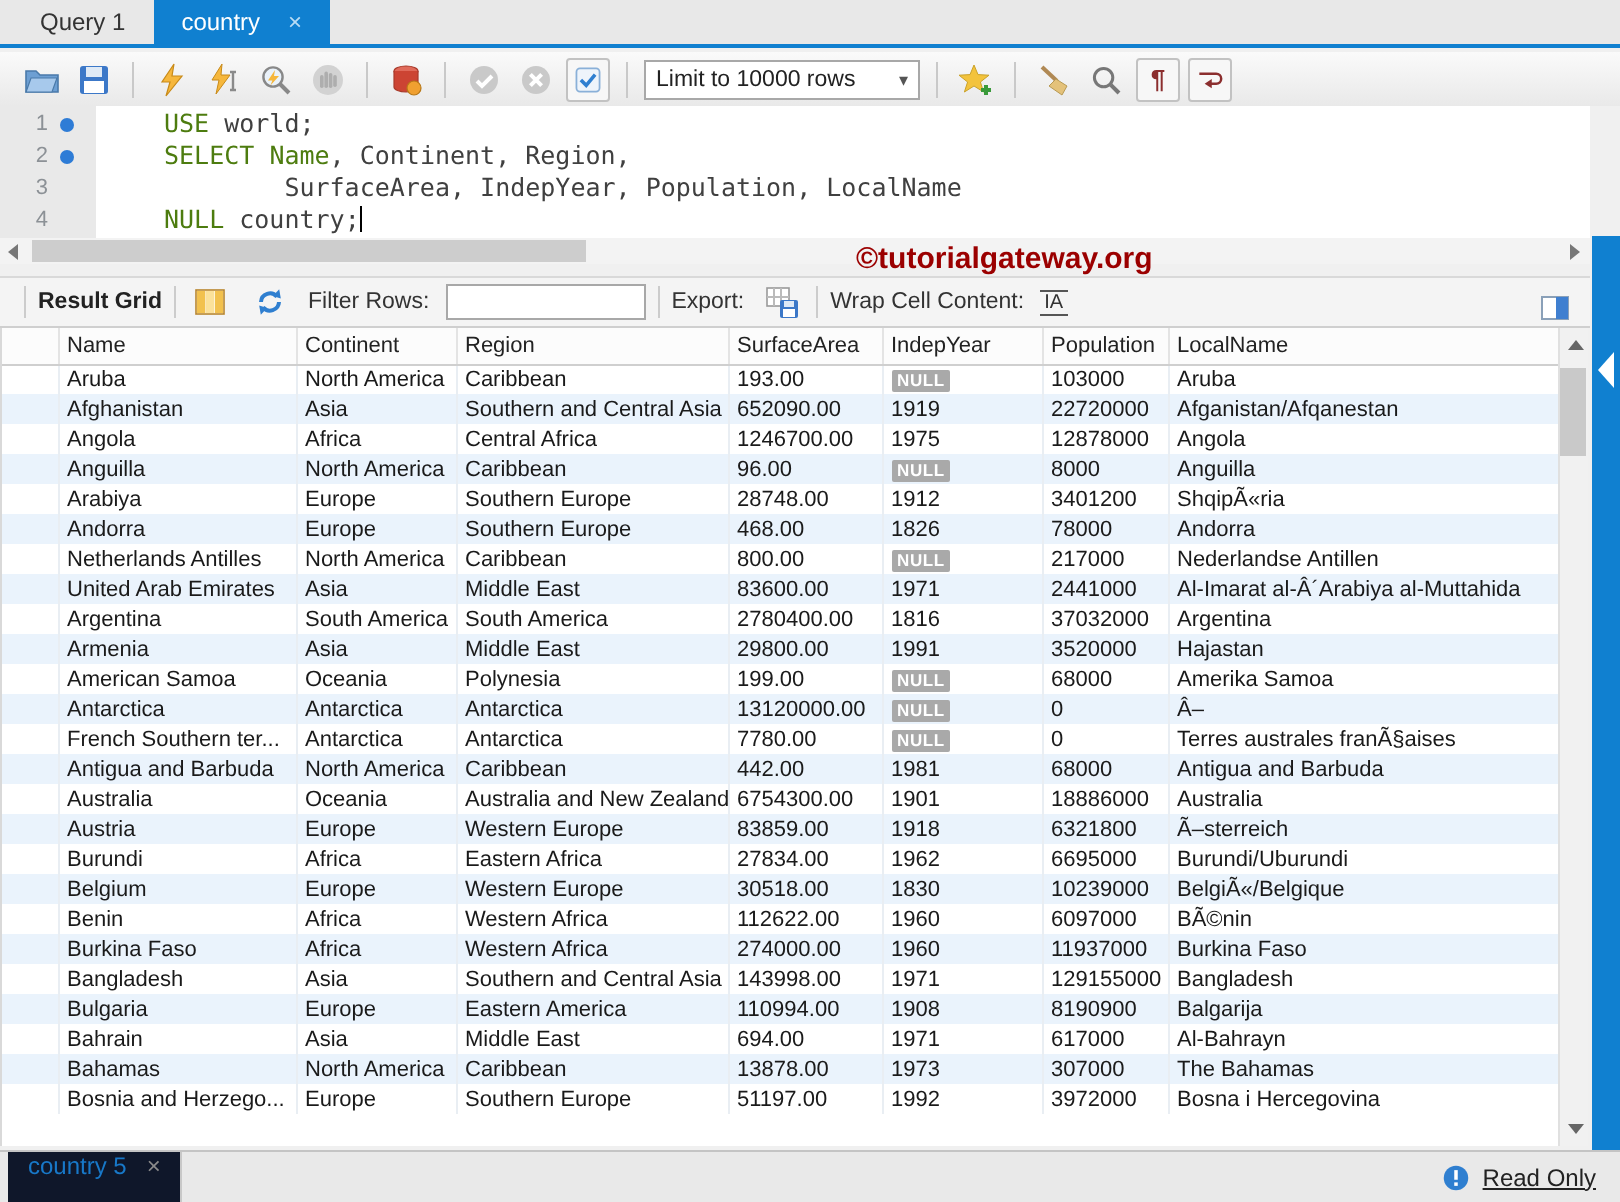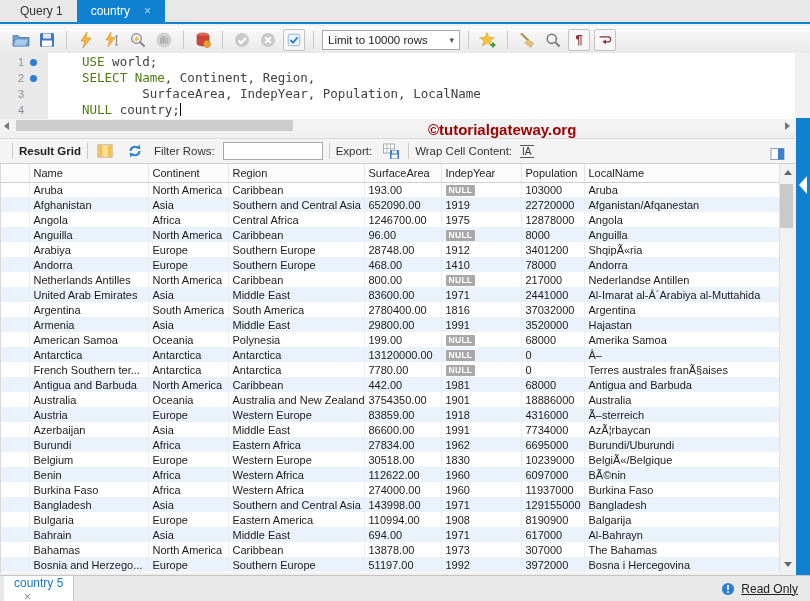--- a/index.html
+++ b/index.html
@@ -79,22 +79,22 @@
   #vs-thumb { position:absolute; left:780px; top:184px; width:13px; height:44px; background:#c9c9c9; }
 
   
   #blue-strip { position:absolute; top:118px; left:796px; width:14px; height:457px; background:#1080d0; }
   #blue-notch { position:absolute; top:58px; left:3px; width:0; height:0;
                 border-top:9px solid transparent; border-bottom:9px solid transparent; border-right:8px solid #fff; }
 
   
   #statusbar { position:absolute; top:575px; left:0; width:810px; height:26px; background:#e9e9e9;
                border-top:1px solid #c4c4c4; display:flex; align-items:center; font-size:12px; }
-  #result-tab { height:100%; display:flex; padding:0 10px; background:#ffffff;
-                border-right:1px solid #c8c8c8; margin-left:4px; color:#1878c8;flex-direction:column; }
+  #result-tab { height:100%; display:flex; padding:0 10px; background:#0f172a;
+                border-right:1px solid #c8c8c8; margin-left:4px; color:#1878c8; }
   #result-tab .close { color:#8a8a8a; margin-left:10px; font-size:12px; }
   #readonly { margin-left:auto; margin-right:12px; display:flex; align-items:center; gap:6px; color:#222;text-decoration:underline; }
 </style>
 </head>
 <body>
 
 <div id="app">
 
   <div id="tabbar">
     <div class="tab first">
@@ -382,21 +382,21 @@
             <td>1912</td>
             <td>3401200</td>
             <td>ShqipÃ«ria</td>
           </tr>
           <tr>
             <td></td>
             <td>Andorra</td>
             <td>Europe</td>
             <td>Southern Europe</td>
             <td>468.00</td>
-            <td>1410</td>
+            <td>1826</td>
             <td>78000</td>
             <td>Andorra</td>
           </tr>
           <tr>
             <td></td>
             <td>Netherlands Antilles</td>
             <td>North America</td>
             <td>Caribbean</td>
             <td>800.00</td>
             <td><span class="null-badge">NULL</span></td>
@@ -471,44 +471,34 @@
             <td>442.00</td>
             <td>1981</td>
             <td>68000</td>
             <td>Antigua and Barbuda</td>
           </tr>
           <tr>
             <td></td>
             <td>Australia</td>
             <td>Oceania</td>
             <td>Australia and New Zealand</td>
-            <td>3754350.00</td>
+            <td>6754300.00</td>
             <td>1901</td>
             <td>18886000</td>
             <td>Australia</td>
           </tr>
           <tr>
             <td></td>
             <td>Austria</td>
             <td>Europe</td>
             <td>Western Europe</td>
             <td>83859.00</td>
             <td>1918</td>
-            <td>4316000</td>
+            <td>6321800</td>
             <td>Ã–sterreich</td>
-          </tr>
-          <tr>
-            <td></td>
-            <td>Azerbaijan</td>
-            <td>Asia</td>
-            <td>Middle East</td>
-            <td>86600.00</td>
-            <td>1991</td>
-            <td>7734000</td>
-            <td>AzÃ¦rbaycan</td>
           </tr>
           <tr>
             <td></td>
             <td>Burundi</td>
             <td>Africa</td>
             <td>Eastern Africa</td>
             <td>27834.00</td>
             <td>1962</td>
             <td>6695000</td>
             <td>Burundi/Uburundi</td>

